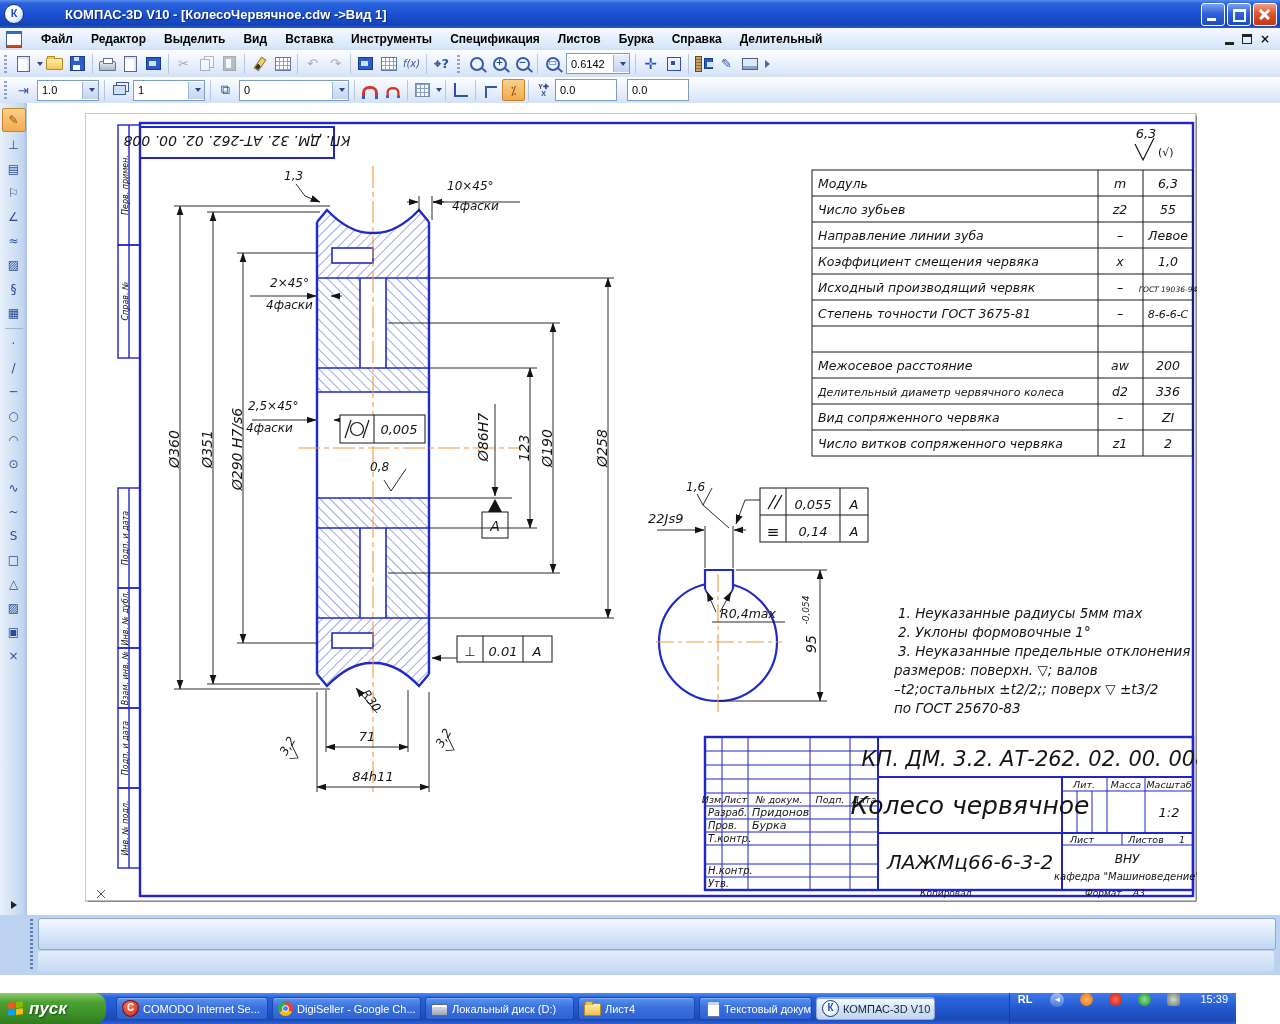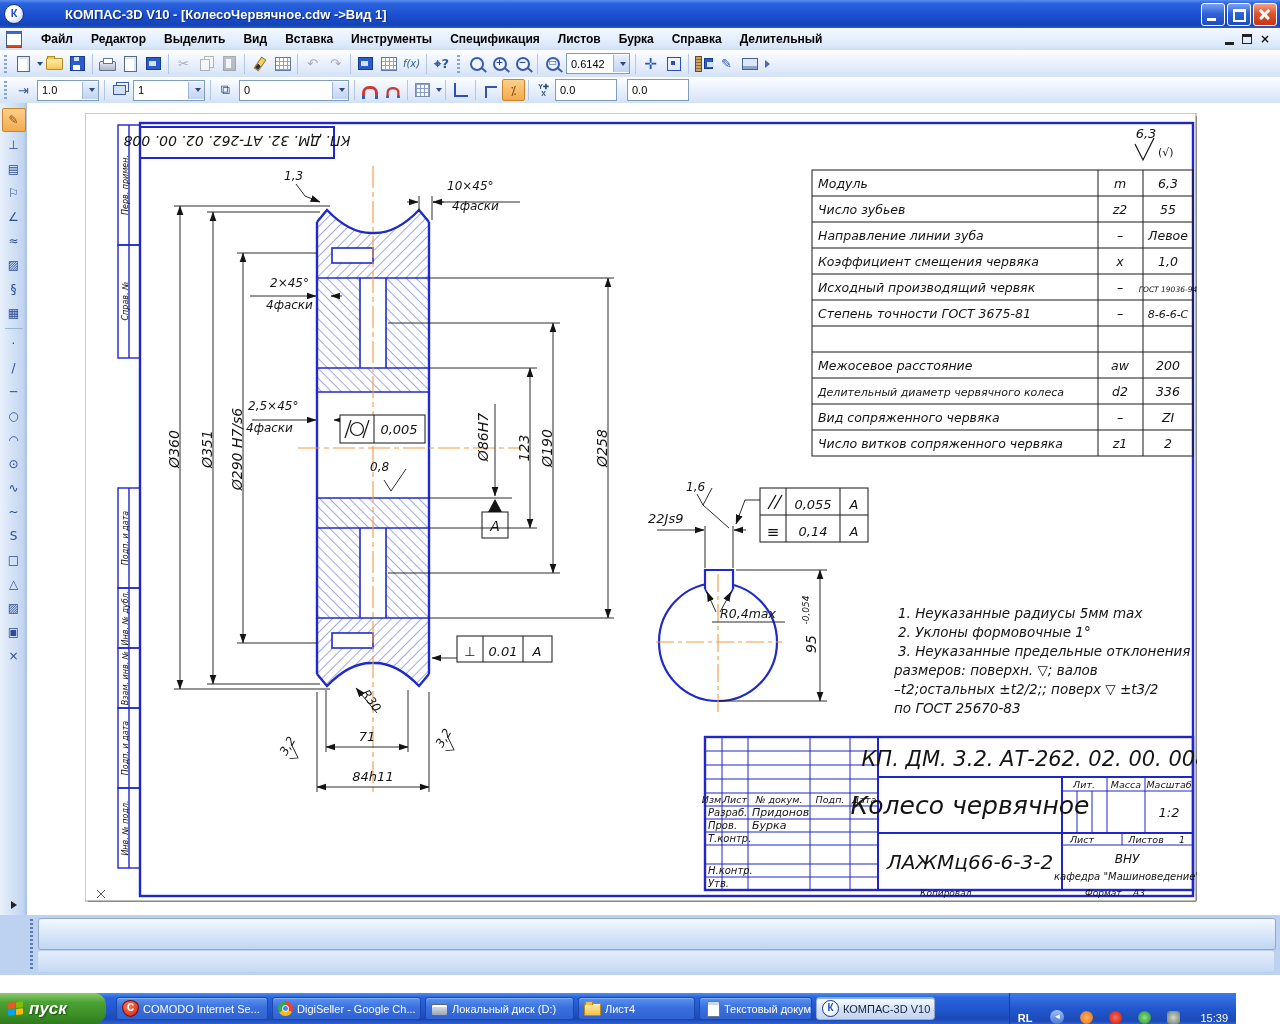--- a/index.html
+++ b/index.html
@@ -137,21 +137,21 @@
   .tbtn .ticon{width:15px;height:15px;margin-right:4px;flex:0 0 auto;}
   .ti-shield{border-radius:50% 50% 50% 50%/40% 40% 60% 60%;background:radial-gradient(circle at 40% 35%,#ff7a5a,#c81f10);border:1px solid #7a0e04;color:#fff;font:bold 10px/14px "Liberation Sans",sans-serif;text-align:center;}
   .ti-chrome{border-radius:50%;background:conic-gradient(#ea4335 0 33%,#fbbc05 33% 66%,#34a853 66% 100%);position:relative;}
   .ti-chrome:before{content:"";position:absolute;left:4px;top:4px;width:7px;height:7px;background:#4285f4;border:1.5px solid #fff;border-radius:50%;box-sizing:border-box;}
   .ti-disk{background:linear-gradient(180deg,#dfe5ee,#9aa6b8);border:1px solid #5a6878;border-radius:2px;height:10px!important;margin-top:2px;box-shadow:inset 0 2px 0 #fff;}
   .ti-folder{background:linear-gradient(#ffeeac,#f0bf4e);border:1px solid #b58a1f;height:11px!important;margin-top:2px;border-radius:1px;position:relative;}
   .ti-folder:before{content:"";position:absolute;left:0;top:-3px;width:6px;height:3px;background:#f0bf4e;border:1px solid #b58a1f;border-bottom:0;}
   .ti-note{background:#fff;border:1px solid #6a7a94;height:14px!important;width:11px!important;margin:0 6px 0 2px;
     box-shadow:inset 0 3px 0 #cfd8e8;}
   .ti-kompas{border-radius:50%;background:radial-gradient(circle at 35% 35%,#fff 0 40%,#cfe0f8);border:1px solid #16367e;color:#1b4fd0;font:bold 10px/14px "Liberation Sans",sans-serif;text-align:center;}
-  .tray{margin-left:auto;height:31px;display:flex;align-items:flex-end;border-left:1px solid #1a3f9e;
+  .tray{margin-left:auto;height:31px;display:flex;align-items:flex-start;border-left:1px solid #1a3f9e;
     background:linear-gradient(180deg,#3f79ea 0%,#2258cf 50%,#1c49b4 90%,#2e62d8 100%);padding:0 8px 0 8px;gap:16px;}
   .tray .lang{color:#fff;font:bold 11px "Liberation Sans",sans-serif;margin-right:2px;}
   .tray .chev{width:14px;height:14px;border-radius:50%;background:linear-gradient(180deg,#9ec0f5,#4a7ad8);color:#fff;
     font:bold 9px/13px "DejaVu Sans",sans-serif;text-align:center;}
   .trico{width:13px;height:13px;border-radius:3px;}
   .tr1{background:radial-gradient(#ffb25a,#e07010);border-radius:50%;}
   .tr2{background:radial-gradient(#ff6a5a,#c41808);border-radius:50%;}
   .tr3{background:radial-gradient(#8ae08a,#1e8a1e);border-radius:50%;}
   .tr4{background:radial-gradient(#cfd8cf,#6a7a6a);}
   .tray .clock{color:#fff;font-size:11px;margin-left:4px;}

